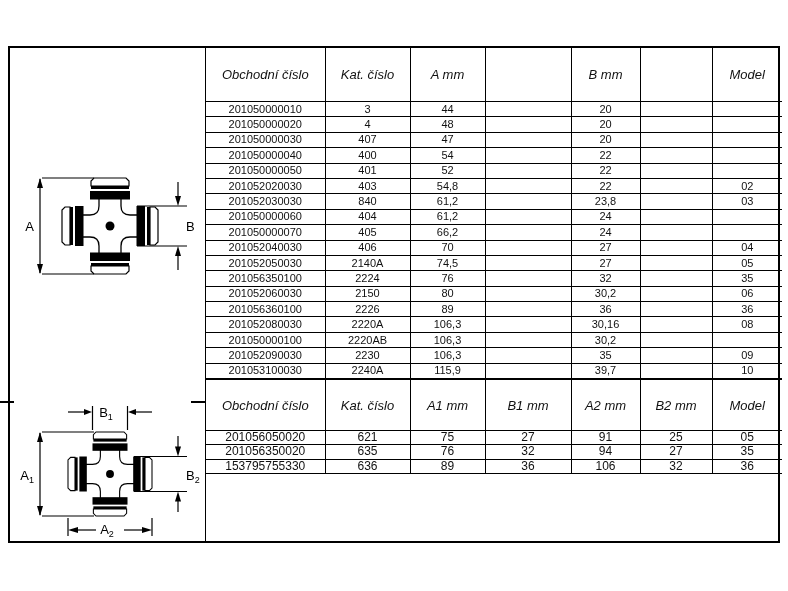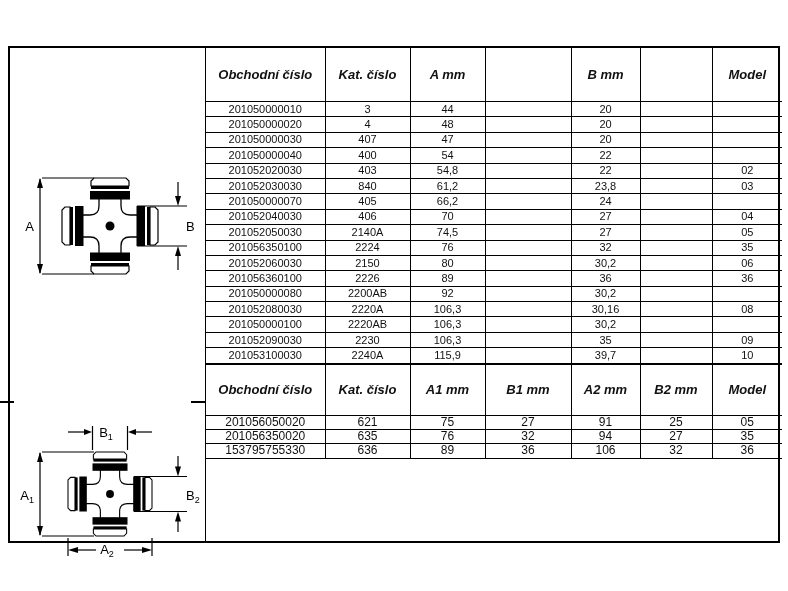--- a/index.html
+++ b/index.html
@@ -1,27 +1,27 @@
 <!DOCTYPE html>
 <html><head>
 <meta charset="utf-8">
 <style>
   html,body{margin:0;padding:0;background:#fff;}
   body{width:788px;height:591px;position:relative;font-family:"Liberation Sans",sans-serif;color:#111;}
   .frame{position:absolute;left:8px;top:46px;width:772px;height:497px;border:2px solid #000;box-sizing:border-box;display:flex;background:#fff;}
   .diagram-col{width:195px;flex:0 0 195px;border-right:1px solid #000;position:relative;display:flex;flex-direction:column;}
   .diagram-top{height:354px;flex:0 0 354px;}
-  .diagram-bottom{flex:1;margin-top:20px;}
+  .diagram-bottom{flex:1;}
   .tick{position:absolute;height:2px;background:#000;top:353px;}
   .tick-left{left:-14px;width:18px;}
   .tick-right{right:-1px;width:15px;}
   .tables-col{flex:1;display:flex;flex-direction:column;min-width:0;}
   table{border-collapse:collapse;width:100%;table-layout:fixed;}
   th,td{border:1px solid #000;padding:0;text-align:center;overflow:hidden;white-space:nowrap;}
-  th{font-weight:bold;font-style:italic;font-size:13px;}
+  th{font-weight:normal;font-style:italic;font-size:13px;}
   th:first-child,td:first-child{border-left:none;}
   th:last-child,td:last-child{border-right:none;}
   .t1 thead th{height:53px;border-top:none;}
   .t1 tbody td{height:14.4px;font-size:11px;line-height:11px;}
   .t2 thead th{height:50px;}
   .t2 tbody td{height:13.3px;font-size:12px;line-height:11px;}
   .filler{flex:1;}
   svg{display:block;}
   svg text{font-family:"Liberation Sans",sans-serif;font-size:13px;fill:#000;}
   svg .sub{font-size:9px;}
@@ -178,38 +178,56 @@
           <tr>
             <td>201050000040</td>
             <td>400</td>
             <td>54</td>
             <td></td>
             <td>22</td>
             <td></td>
             <td></td>
           </tr>
           <tr>
+            <td>201050000050</td>
+            <td>401</td>
+            <td>52</td>
+            <td></td>
+            <td>22</td>
+            <td></td>
+            <td></td>
+          </tr>
+          <tr>
             <td>201052020030</td>
             <td>403</td>
             <td>54,8</td>
             <td></td>
             <td>22</td>
             <td></td>
             <td>02</td>
           </tr>
           <tr>
             <td>201052030030</td>
             <td>840</td>
             <td>61,2</td>
             <td></td>
             <td>23,8</td>
             <td></td>
             <td>03</td>
           </tr>
           <tr>
+            <td>201050000060</td>
+            <td>404</td>
+            <td>61,2</td>
+            <td></td>
+            <td>24</td>
+            <td></td>
+            <td></td>
+          </tr>
+          <tr>
             <td>201050000070</td>
             <td>405</td>
             <td>66,2</td>
             <td></td>
             <td>24</td>
             <td></td>
             <td></td>
           </tr>
           <tr>
             <td>201052040030</td>
@@ -248,29 +266,20 @@
             <td>06</td>
           </tr>
           <tr>
             <td>201056360100</td>
             <td>2226</td>
             <td>89</td>
             <td></td>
             <td>36</td>
             <td></td>
             <td>36</td>
-          </tr>
-          <tr>
-            <td>201050000080</td>
-            <td>2200AB</td>
-            <td>92</td>
-            <td></td>
-            <td>30,2</td>
-            <td></td>
-            <td></td>
           </tr>
           <tr>
             <td>201052080030</td>
             <td>2220A</td>
             <td>106,3</td>
             <td></td>
             <td>30,16</td>
             <td></td>
             <td>08</td>
           </tr>

